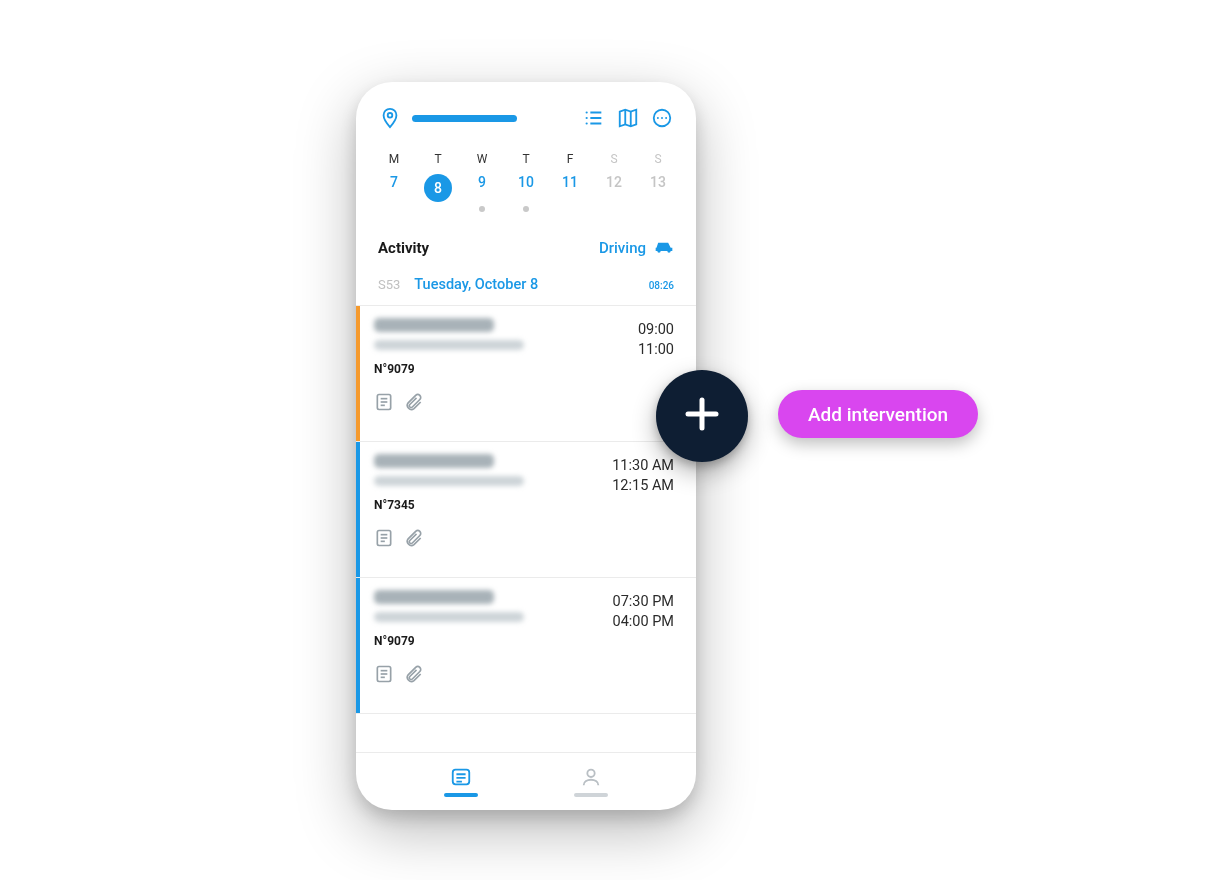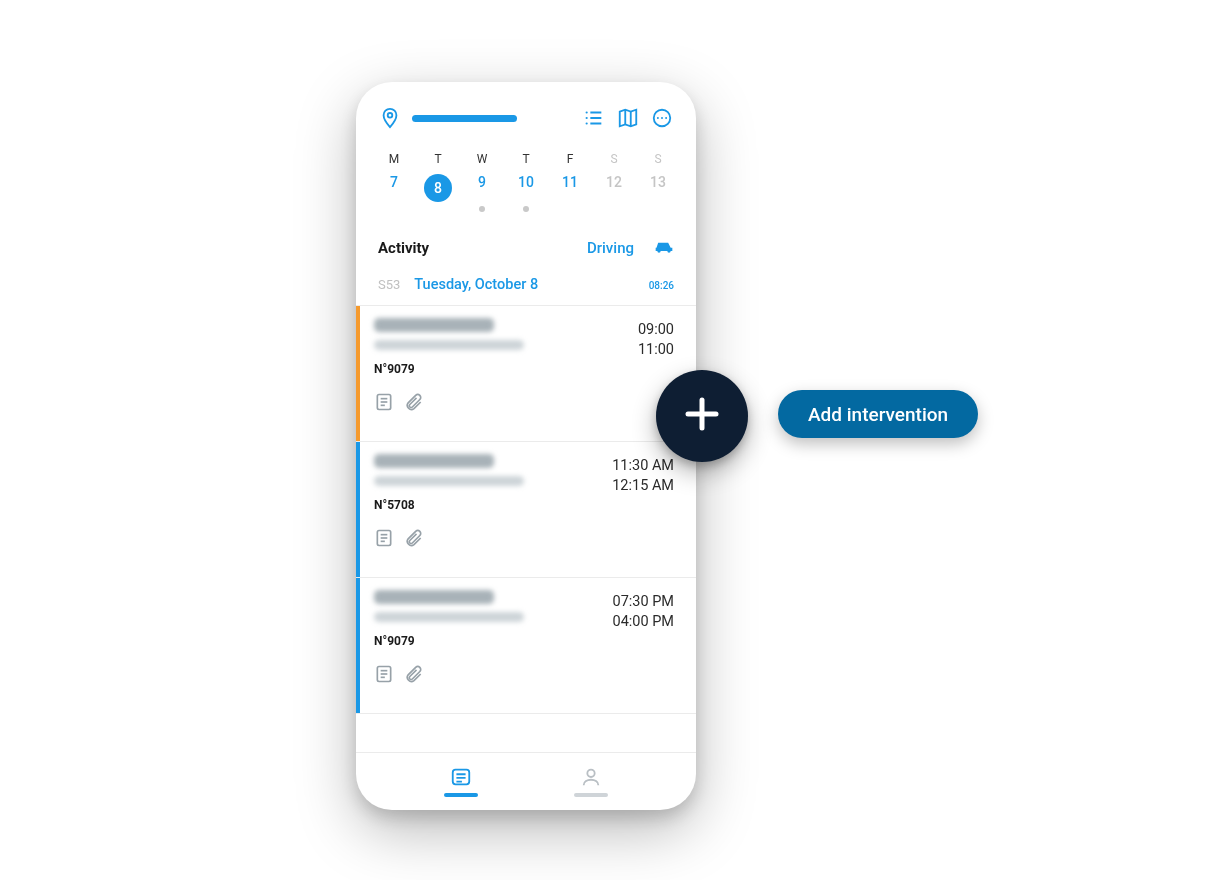--- a/index.html
+++ b/index.html
@@ -95,21 +95,21 @@
 
   
   .activity-head {
     display: flex;
     align-items: center;
     justify-content: space-between;
     padding: 22px 22px 8px 22px;
   }
   .activity-title { font-size: 15px; font-weight: 700; color: #1a1a1a; }
   .driving {
-    display: flex; align-items: center; gap: 20px;
+    display: flex; align-items: center; gap: 8px;
     color: #1a98e6; font-size: 15px; font-weight: 500;
   }
   .driving svg { width: 20px; height: 16px; fill: #1a98e6; }
 
   
   .date-line {
     display: flex; align-items: baseline; gap: 14px;
     padding: 10px 22px 12px 22px;
   }
   .wk { color: #c0c0c0; font-size: 13px; }
@@ -185,21 +185,21 @@
     cursor: pointer;
   }
   .plus-btn svg { width: 44px; height: 44px; stroke: #fff; stroke-width: 5; stroke-linecap: round; }
 
   .pill {
     position: absolute;
     left: 778px;
     top: 390px;
     height: 48px;
     padding: 0 30px;
-    background: #0369a1;
+    background: #d946ef;
     color: #fff;
     font-size: 19px;
     font-weight: 500;
     border-radius: 26px;
     display: flex; align-items: center;
     box-shadow: 0 6px 16px rgba(0,0,0,0.25);
   }
 </style>
 </head>
 <body>
@@ -333,21 +333,21 @@
             <div class="card-times">
               <span>09:00</span>
               <span>11:00</span>
             </div>
           </div>
           <div class="card">
             <div class="stripe blue"></div>
             <div class="card-body">
               <div class="blur-line bl-title"></div>
               <div class="blur-line bl-sub"></div>
-              <div class="job-no">N°5708</div>
+              <div class="job-no">N°7345</div>
               <div class="card-icons">
                 <span class="mini-icon">
                   <svg viewBox="0 0 24 24">
                     <rect x="4" y="3" width="16" height="18" rx="2"></rect>
                     <line x1="8" y1="8" x2="16" y2="8"></line>
                     <line x1="8" y1="12" x2="16" y2="12"></line>
                     <line x1="8" y1="16" x2="13" y2="16"></line>
                   </svg>
                 </span>
                 <span class="mini-icon">

